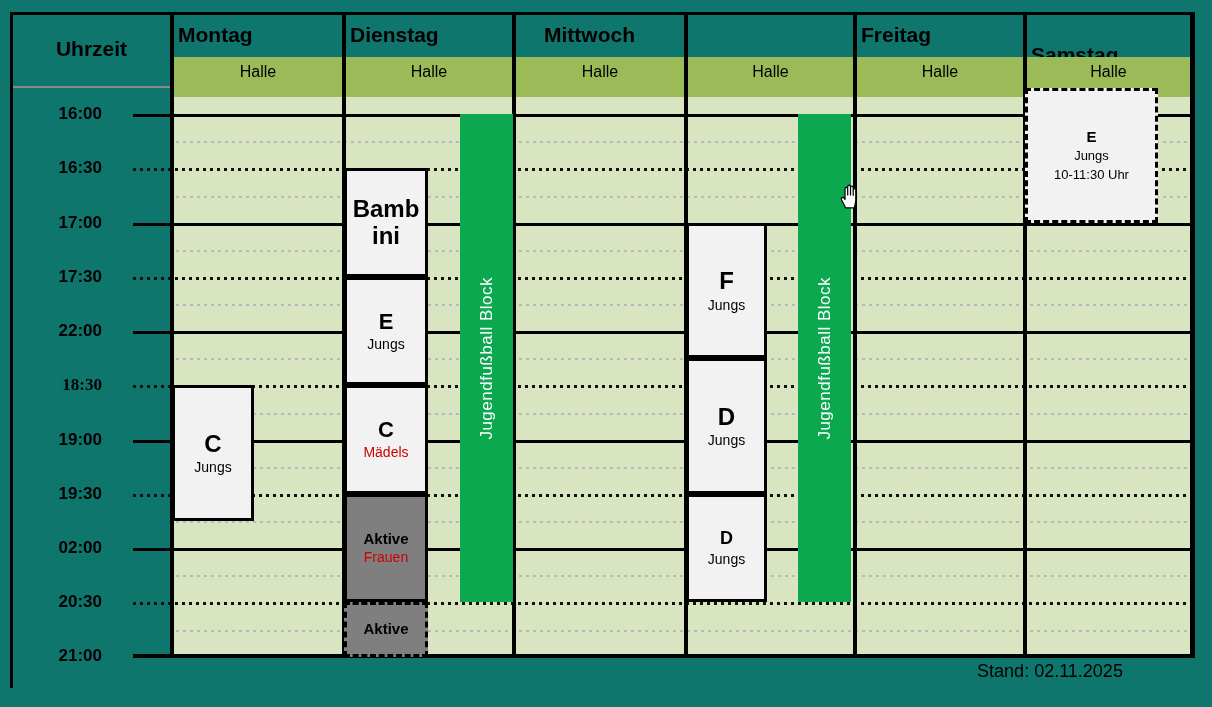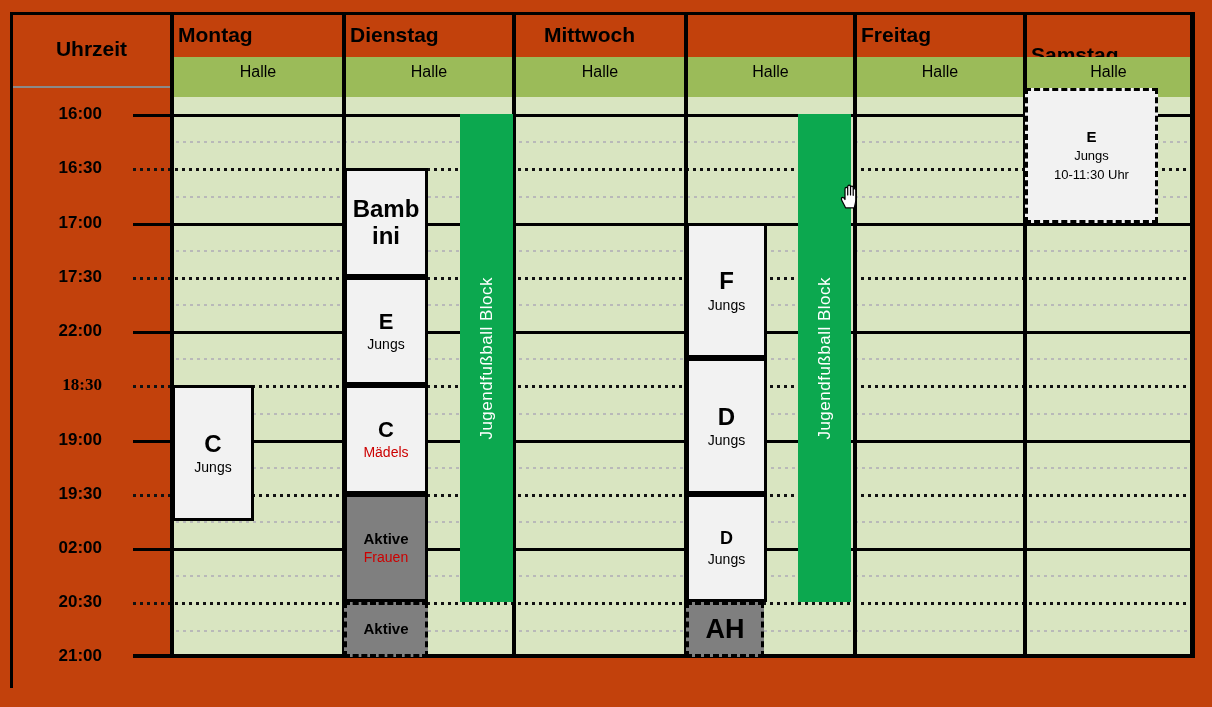--- a/index.html
+++ b/index.html
@@ -5,21 +5,21 @@
   :root{
     --halle-bar:#9bbb59;
     --grid-bg:#d9e5c1;
     --block-green:#0ca84f;
     --event-light-bg:#f2f2f2;
     --event-gray-bg:#7f7f7f;
     --accent-red:#cc0000;
   }
   html,body{margin:0;padding:0;background:#fff;}
   body{font-family:"Liberation Sans", sans-serif; color:#000;}
-  #stage{position:relative;width:1212px;height:707px;background:#c2410c;overflow:hidden;}
+  #stage{position:relative;width:1212px;height:707px;background:#0f766e;overflow:hidden;}
 
   .abs{position:absolute;box-sizing:border-box;}
 
   
   .frame{background:#000;z-index:3;}
   .grid-bg{left:172px;top:88px;width:1018px;height:570px;background:var(--grid-bg);z-index:1;}
   .hl{height:3px;background:#000;z-index:2;}                 
   .hd{height:3px;background:repeating-linear-gradient(90deg,#111 0 3px,transparent 3px 7px);z-index:2;} 
   .hq{height:2px;background:repeating-linear-gradient(90deg,#b9b9b9 0 3px,transparent 3px 7px);z-index:2;} 
   .vsep{width:4px;background:#000;top:12px;height:646px;z-index:3;}
@@ -157,30 +157,28 @@
     <div class="ev-sub">Jungs</div>
   </div>
   <div class="abs ev" style="left:686px;top:358px;width:81px;height:136px;">
     <div class="ev-title" style="font-size:24px;">D</div>
     <div class="ev-sub">Jungs</div>
   </div>
   <div class="abs ev" style="left:686px;top:494px;width:81px;height:108px;">
     <div class="ev-title" style="font-size:18px;">D</div>
     <div class="ev-sub">Jungs</div>
   </div>
-  <div class="abs ev gray dashed" style="left:686px;top:602px;width:78px;height:55px;">
-    <div class="ev-title" style="font-size:27px;">AH</div>
-  </div>
 
   <div class="abs ev dashed" style="left:1025px;top:88px;width:133px;height:135px;">
     <div class="ev-title" style="font-size:15px;">E</div>
     <div class="ev-note">Jungs</div>
     <div class="ev-note">10-11:30 Uhr</div>
   </div>
 
+  <div class="abs footer-stand">Stand: 02.11.2025</div>
 
   <div class="abs cursor">
     <svg width="23" height="27" viewBox="0 0 20 24">
       <path d="M6.5 23 C5.5 20.5 4.2 18.6 3.2 16.4 C2.4 14.7 2.9 13.7 4 13.7 C4.9 13.7 5.5 14.4 6 15.6 L6 6.2 C6 4.4 8.4 4.4 8.4 6.2 L8.4 11.5 L8.4 4.2 C8.4 2.4 10.9 2.4 10.9 4.2 L10.9 11.5 L10.9 5 C10.9 3.3 13.3 3.3 13.3 5 L13.3 11.8 L13.3 7 C13.3 5.4 15.6 5.4 15.6 7 L15.6 16 C15.6 18.8 14.7 20.6 14.2 23 Z" fill="#ffffff" stroke="#000000" stroke-width="1.1" stroke-linejoin="round"></path>
     </svg>
   </div>
 
 </div>
 
 </body></html>

